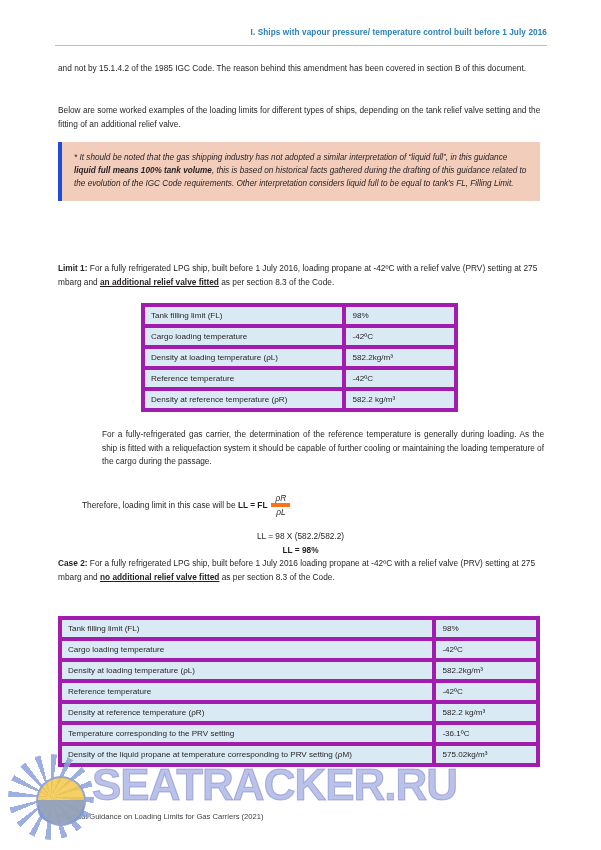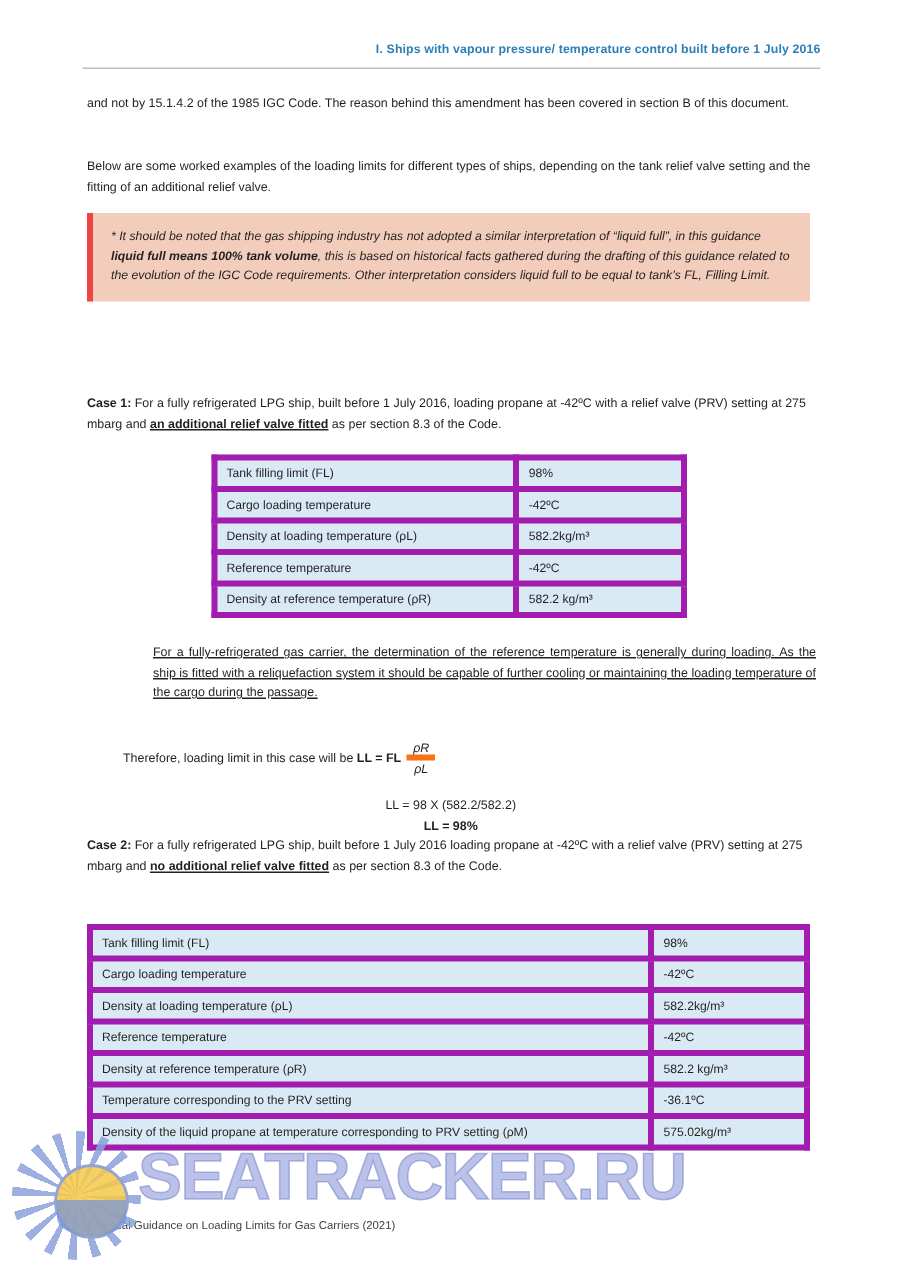--- a/index.html
+++ b/index.html
@@ -37,21 +37,21 @@
     color:#231f20;
     text-align:left;
   }
   .p1{left:58px;top:62px;width:486px;}
   .p2{left:58px;top:104px;width:486px;}
 
   .callout{
     position:absolute;
     left:58px;top:142px;width:482px;
     background:#f2cdbb;
-    border-left:4px solid #ef4444;
+    border-left:4px solid #1d4ed8;
     box-sizing:border-box;
     padding:9px 12px 10px 12px;
     font-size:8.2px;
     line-height:13.2px;
     font-style:italic;
     color:#231f20;
   }
   .callout b{font-style:italic;}
 
   .case{
@@ -92,21 +92,20 @@
   }
   .tbl2 td.c1{width:390px;}
   .tbl2 td.c2{width:92px;}
 
   .body-indent{
     position:absolute;
     left:102px;top:428px;width:442px;
     font-size:8.3px;
     line-height:13.5px;
     text-align:justify;
-    text-decoration:underline;
   }
   .therefore{
     position:absolute;
     left:82px;top:494px;
     font-size:8.3px;
     line-height:13.5px;
   }
   .frac{
     display:inline-block;
     vertical-align:middle;
@@ -203,21 +202,21 @@
   <div class="header-rule"></div>
 
   <div class="para p1">and not by 15.1.4.2 of the 1985 IGC Code. The reason behind this amendment has been covered in section B of this document.</div>
   <div class="para p2">Below are some worked examples of the loading limits for different types of ships, depending on the tank relief valve setting and the fitting of an additional relief valve.</div>
 
   <div class="callout">
     <span>* It should be noted that the gas shipping industry has not adopted a similar interpretation of “liquid full”, in this guidance </span><b>liquid full means 100% tank volume</b><span>, this is based on historical facts gathered during the drafting of this guidance related to the evolution of the IGC Code requirements. Other interpretation considers liquid full to be equal to tank’s FL, Filling Limit.</span>
   </div>
 
   <div class="case case1">
-    <b>Case 1:</b><span> For a fully refrigerated LPG ship, built before 1 July 2016, loading propane at -42ºC with a relief valve (PRV) setting at 275 mbarg and </span><span class="u">an additional relief valve fitted</span><span> as per section 8.3 of the Code.</span>
+    <b>Limit 1:</b><span> For a fully refrigerated LPG ship, built before 1 July 2016, loading propane at -42ºC with a relief valve (PRV) setting at 275 mbarg and </span><span class="u">an additional relief valve fitted</span><span> as per section 8.3 of the Code.</span>
   </div>
 
   <table class="tbl1">
     <tbody>
         <tr>
       <td class="c1">Tank filling limit (FL)</td>
       <td class="c2">98%</td>
     </tr>
     <tr>
       <td class="c1">Cargo loading temperature</td>

